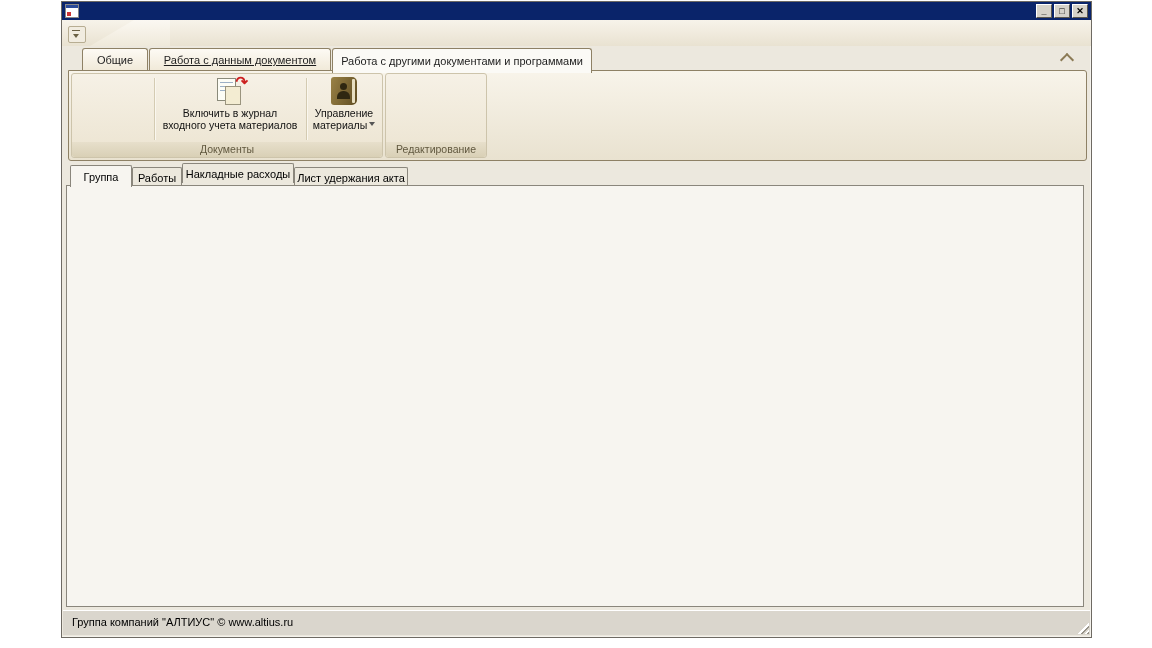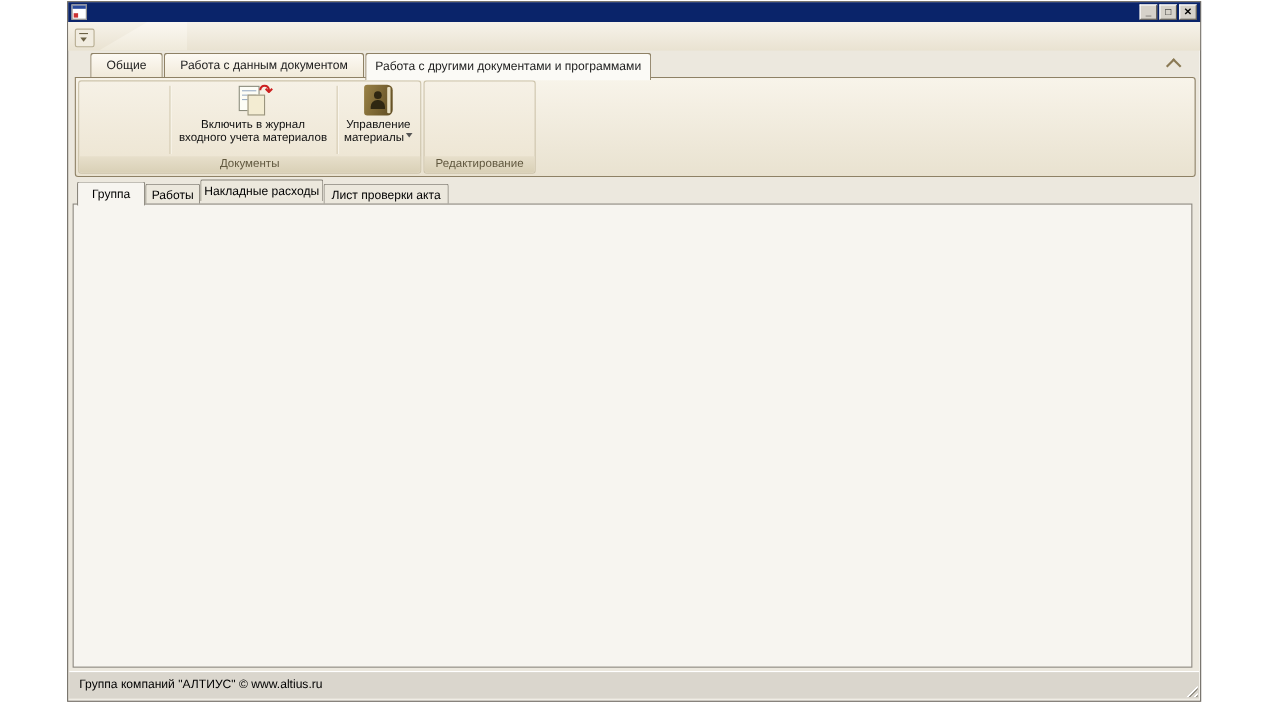--- a/index.html
+++ b/index.html
@@ -115,21 +115,21 @@
   <div class="qat">
     <span class="qat-tail"></span>
     <span class="qat-btn">
         <i class="bar"></i>
         <i class="tri"></i>
       </span>
   </div>
 
   <div class="rtabs">
     <div class="rtab" style="left:20px;width:64px;">Общие</div>
-    <div class="rtab" style="left:87px;width:180px;">Работа с данным документом</div>
+    <div class="rtab" style="left:87px;width:180px;text-decoration:underline;">Работа с данным документом</div>
     <div class="rtab active" style="left:270px;width:258px;">Работа с другими документами и программами</div>
   </div>
   <span class="chev" style="left:1000px;top:53px;"></span>
 
   <div class="rbody">
     <div class="rgroup" style="left:2px;width:310px;">
       <span class="rsep" style="left:82px;"></span>
       <button class="rbtn" style="left:84px;width:148px;">
         <span class="icondocs">
           <span class="p1">
@@ -156,21 +156,21 @@
       <div class="rgroup-label">Документы</div>
     </div>
     <div class="rgroup" style="left:316px;width:100px;">
       <div class="rgroup-label">Редактирование</div>
     </div>
   </div>
 
   <div class="dtab active" style="left:8px;top:163px;width:60px;height:21px;">Группа</div>
   <div class="dtab" style="left:70px;top:165px;width:48px;height:19px;">Работы</div>
   <div class="dtab" style="left:120px;top:161px;width:110px;height:19px;">Накладные расходы</div>
-  <div class="dtab" style="left:232px;top:165px;width:112px;height:19px;">Лист проверки акта</div>
+  <div class="dtab" style="left:232px;top:165px;width:112px;height:19px;">Лист удержания акта</div>
 
   <div class="content"></div>
 
   <span class="lbl navy" style="left:12px;top:199px;">Акт №</span>
   <div class="fld" style="left:38px;top:195px;width:62px;height:19px;">
       <span class="sel">1</span>
     </div>
   <span class="lbl navy" style="left:104px;top:199px;">от</span>
   <div class="combo" style="left:122px;top:195px;width:66px;height:19px;">
       <span>30.12.2021</span>

